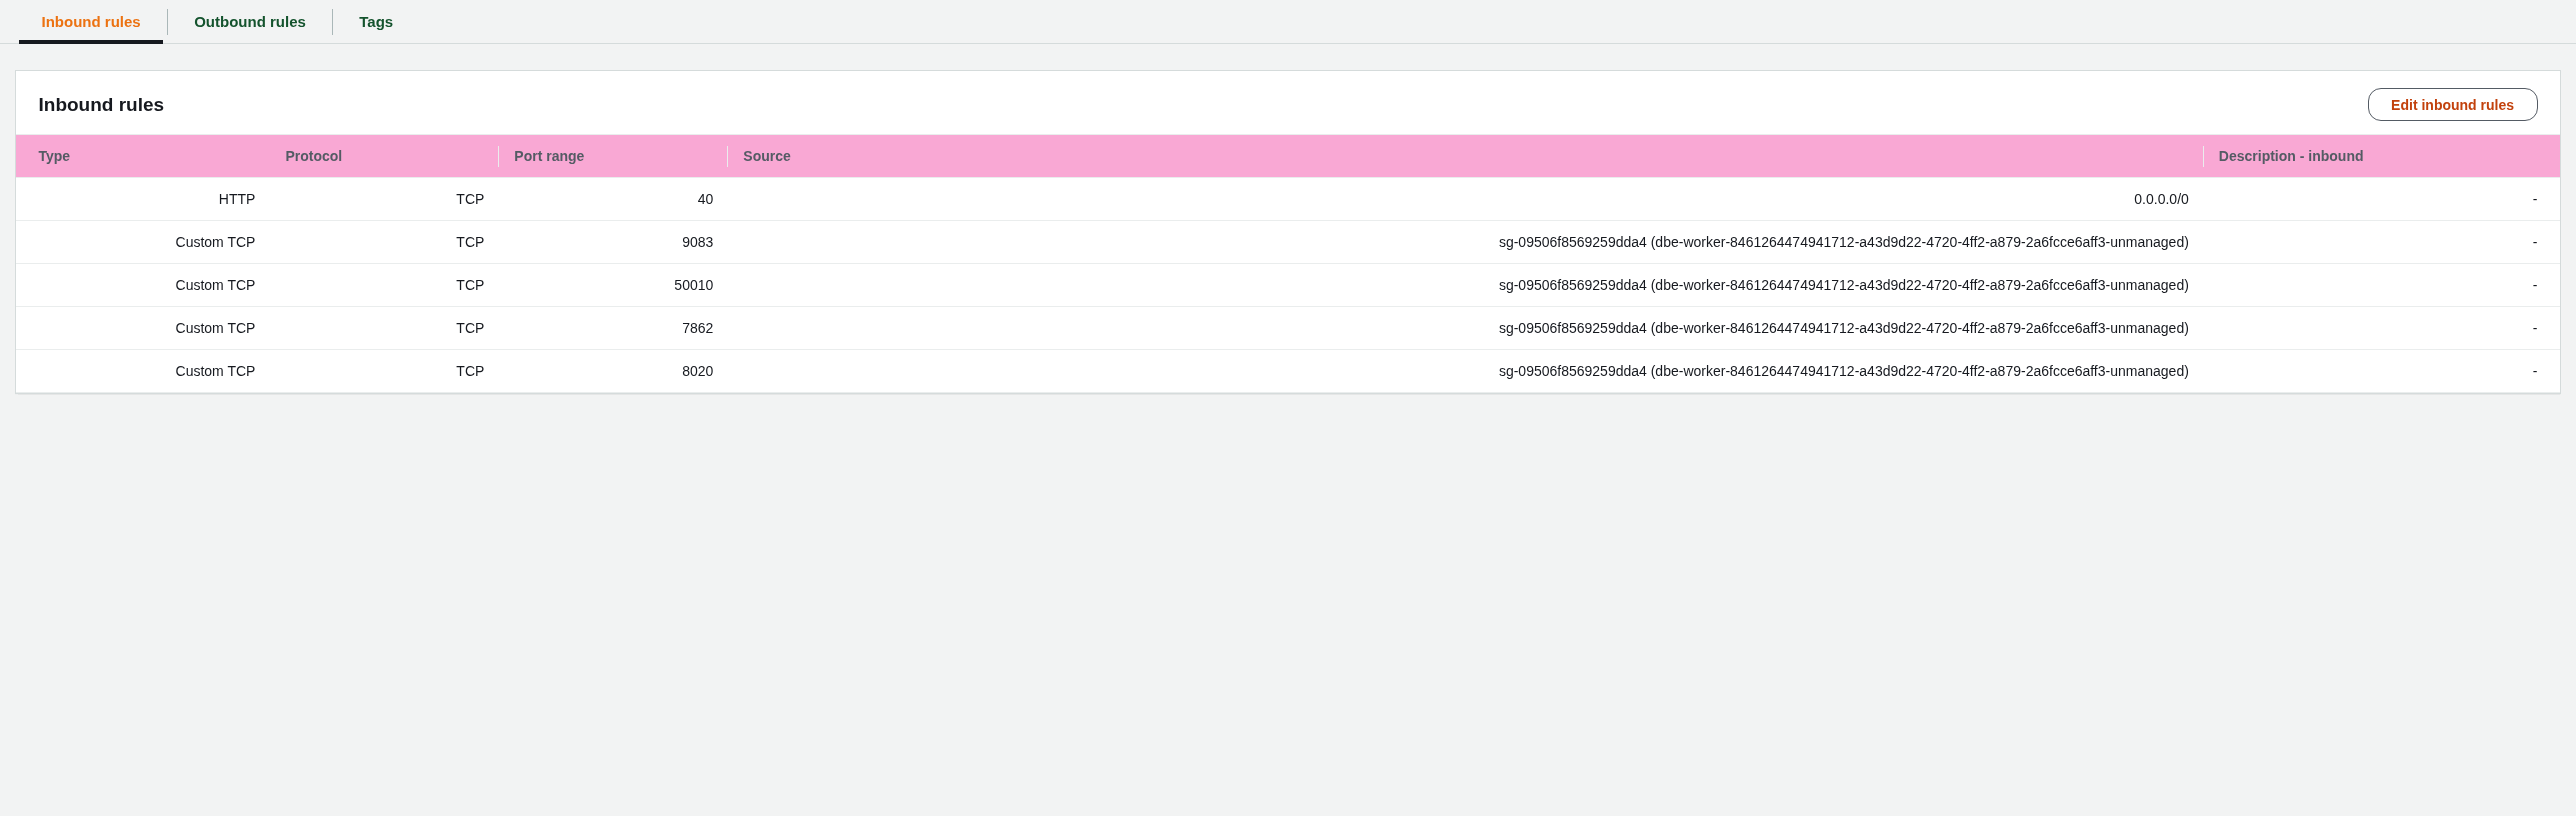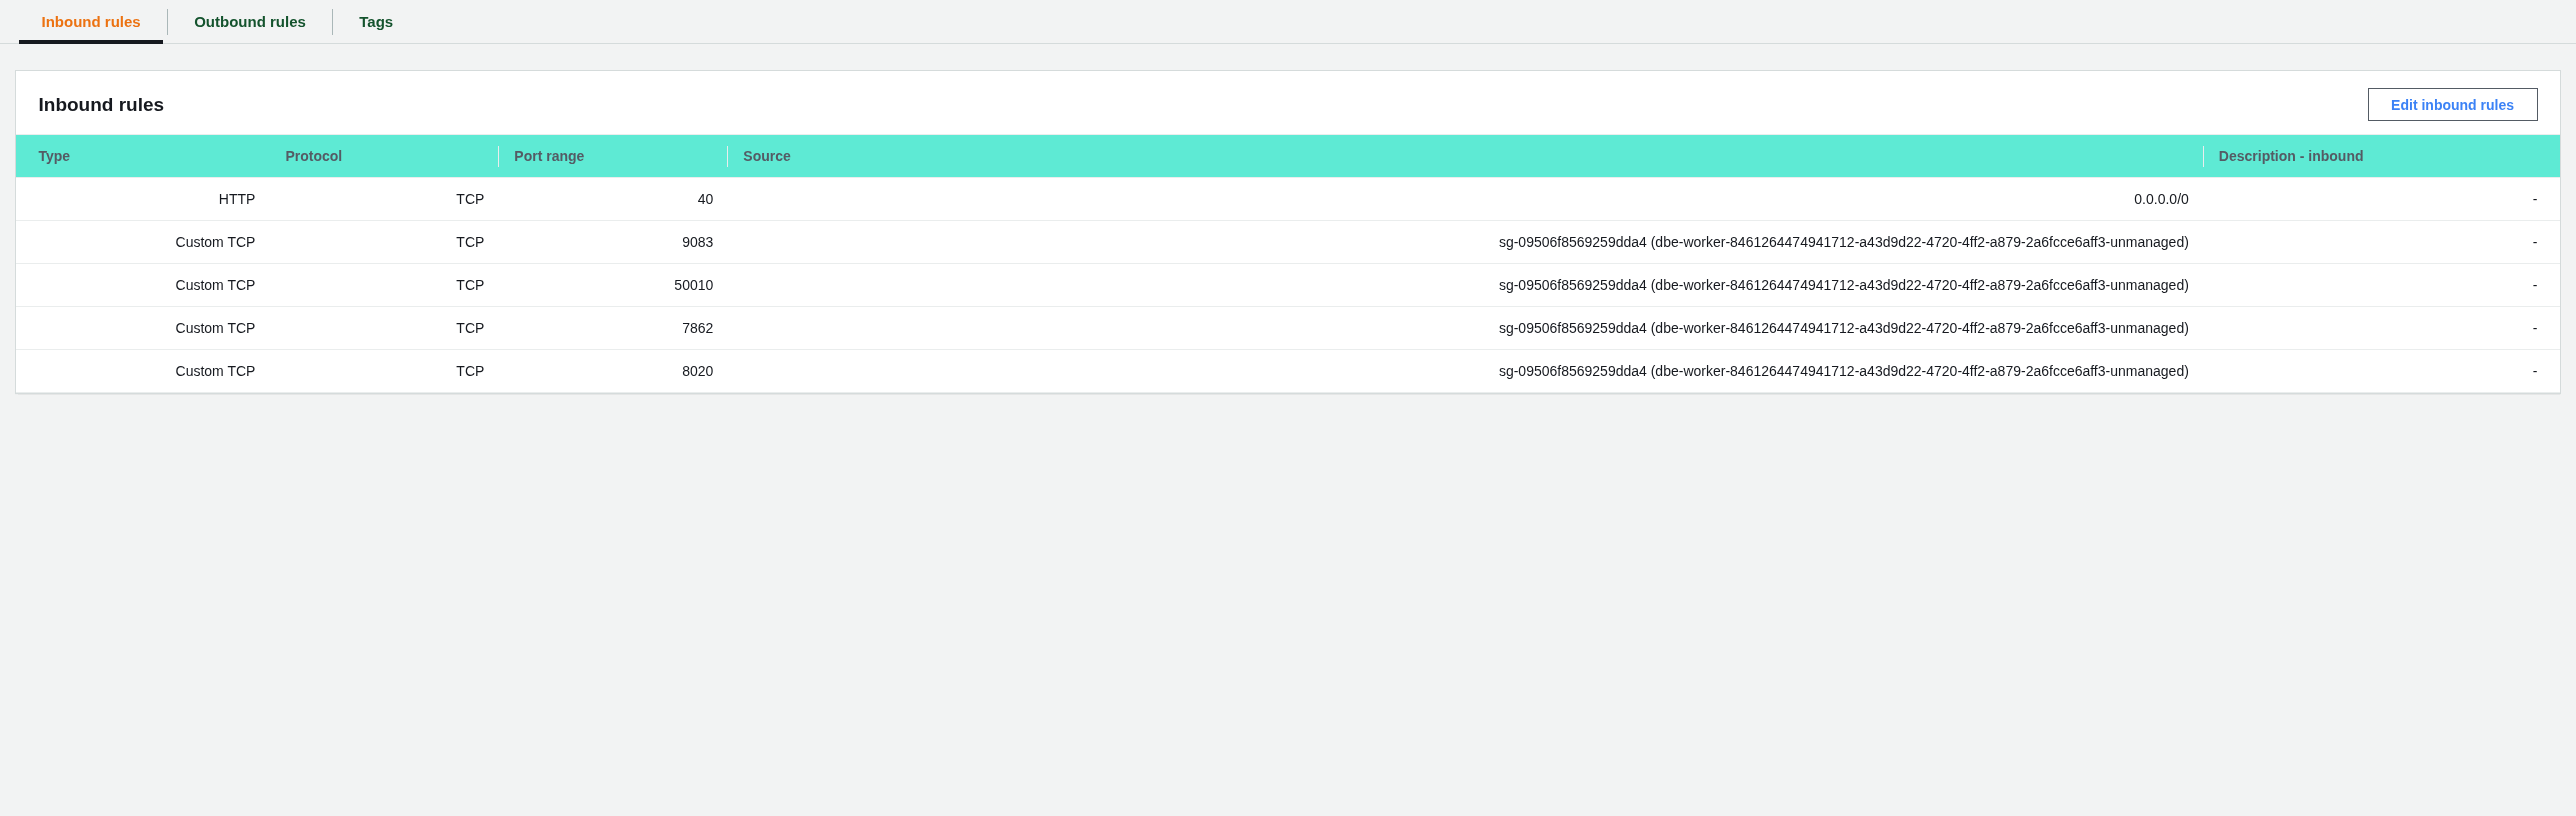--- a/index.html
+++ b/index.html
@@ -65,40 +65,40 @@
       padding: 17px 22.5px 13px 22.5px;
     }
     .panel-title {
       font-size: 19px;
       font-weight: 700;
       color: #16191f;
     }
     .edit-button {
       border: 0.9px solid #545b64;
       background: #ffffff;
-      color: #3b82f6;
+      color: #c2410c;
       font-weight: 700;
       font-size: 14px;
       padding: 7.5px 22.5px;
       cursor: pointer;
-      border-radius: 0;
+      border-radius: 13px;
     }
     .table {
       width: 100%;
       border-collapse: collapse;
     }
     .table th {
       text-align: left;
       font-weight: 700;
       color: #545b64;
       font-size: 14px;
       padding: 13px 15px;
       border-top: 0.9px solid #eaeded;
       border-bottom: 0.9px solid #eaeded;
-      background: #5eead4;
+      background: #f9a8d4;
       position: relative;
     }
     .table th:not(:last-child)::after {
       content: "";
       position: absolute;
       right: 0;
       top: 25%;
       height: 50%;
       width: 0.9px;
       background: #eaeded;

